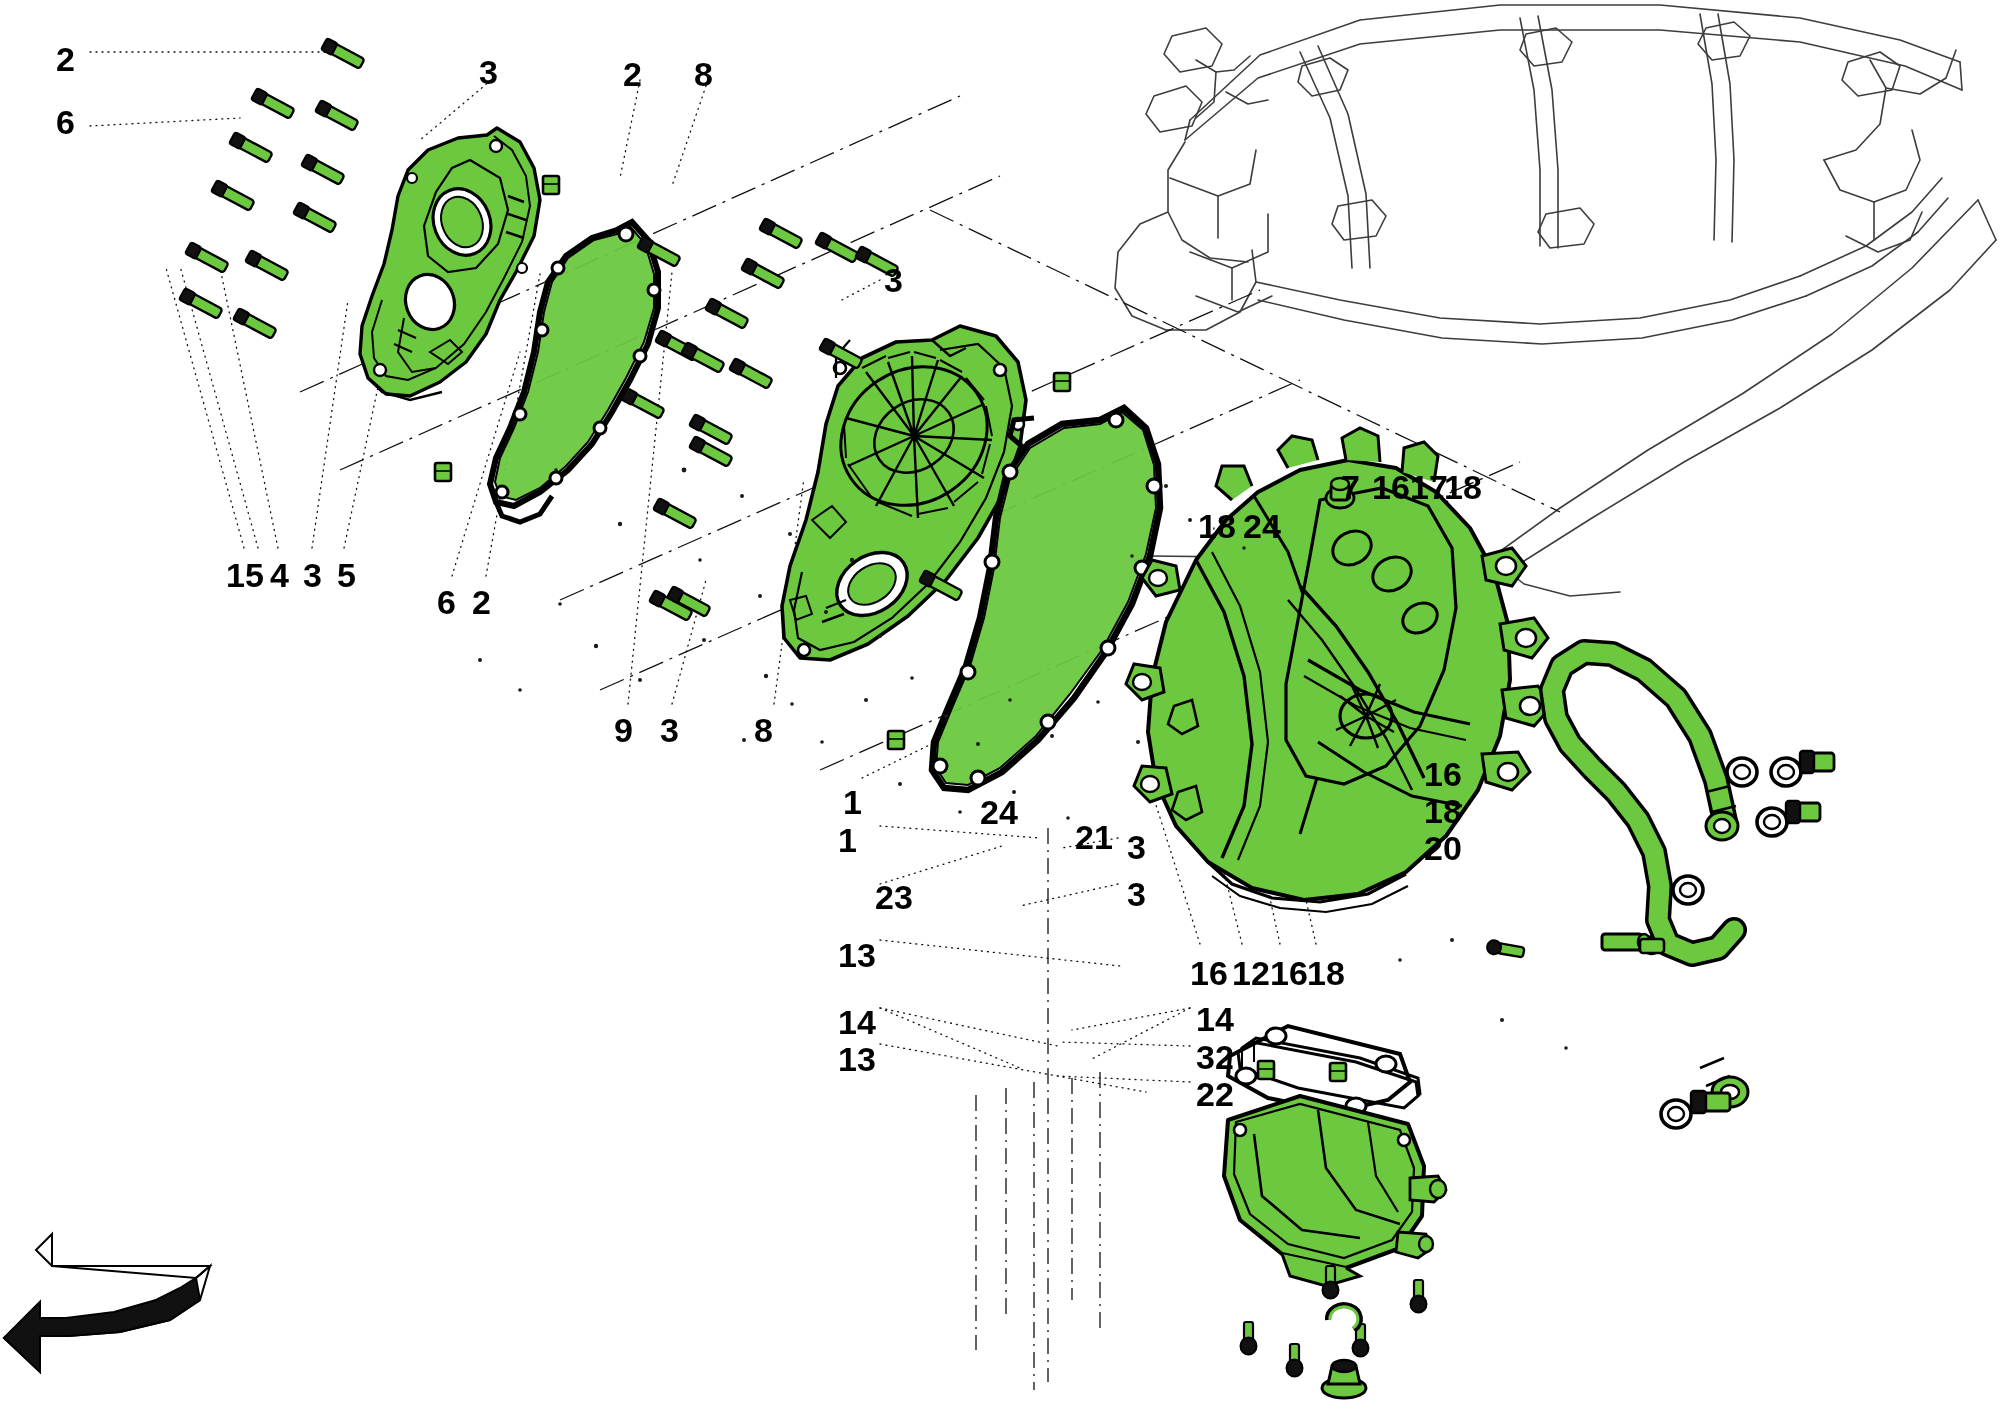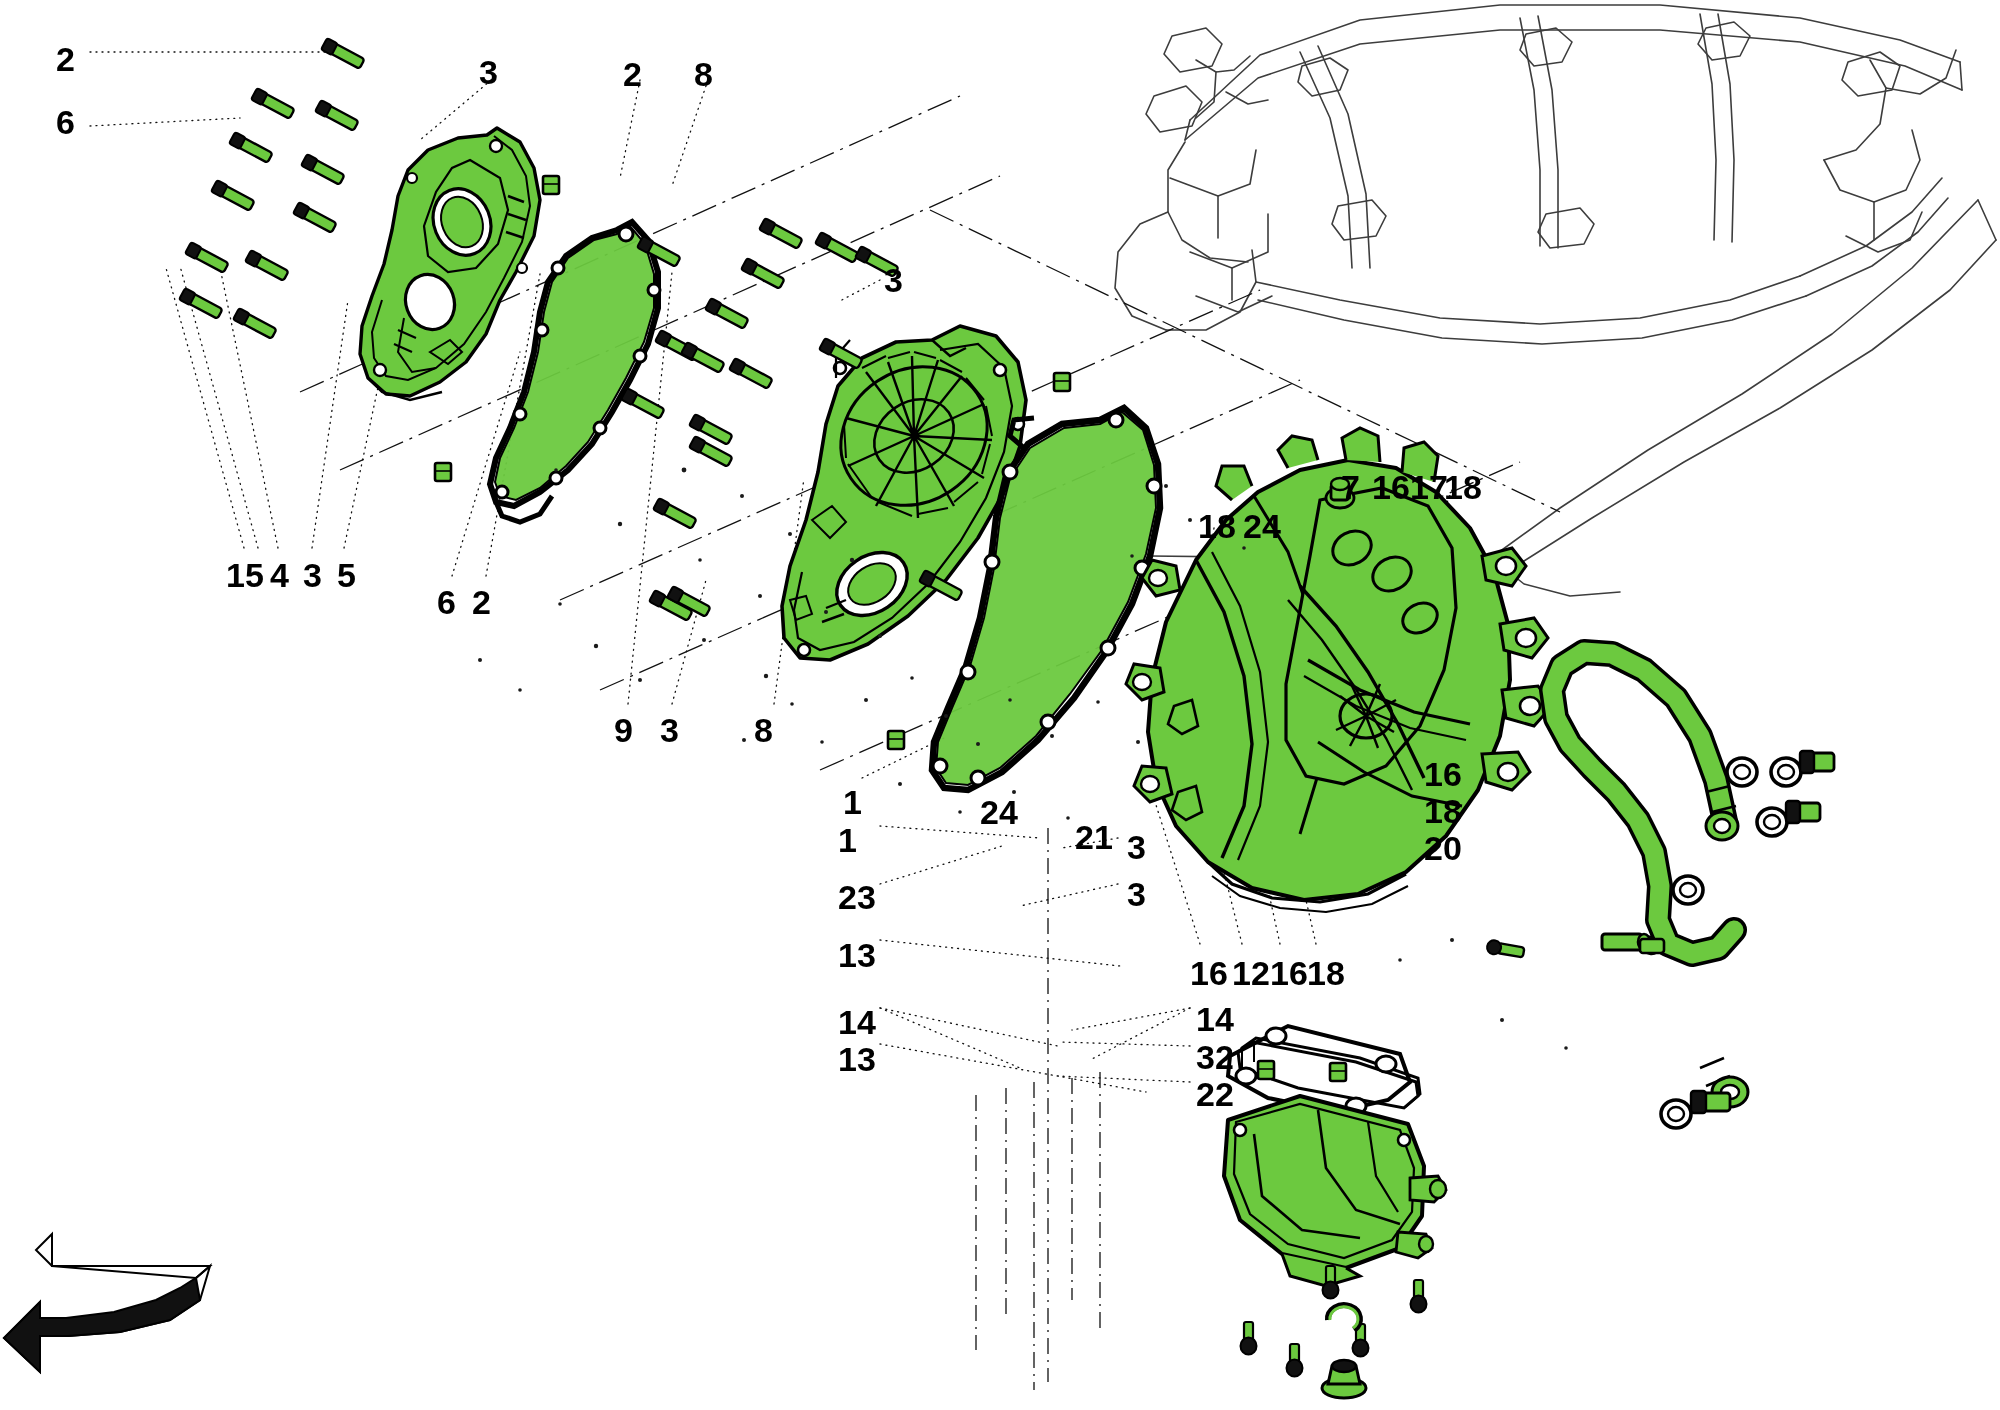--- a/index.html
+++ b/index.html
@@ -648,21 +648,21 @@
     <span class="callout" style="left:1198px;top:509px">18</span>
     <span class="callout" style="left:1243px;top:509px">24</span>
     <span class="callout" style="left:1424px;top:757px">16</span>
     <span class="callout" style="left:1424px;top:794px">18</span>
     <span class="callout" style="left:1424px;top:831px">20</span>
     <span class="callout" style="left:843px;top:785px">1</span>
     <span class="callout" style="left:980px;top:795px">24</span>
     <span class="callout" style="left:1075px;top:820px">21</span>
     <span class="callout" style="left:838px;top:823px">1</span>
     <span class="callout" style="left:1127px;top:830px">3</span>
-    <span class="callout" style="left:838px;top:880px">23</span>
+    <span class="callout" style="left:875px;top:880px">23</span>
     <span class="callout" style="left:1127px;top:877px">3</span>
     <span class="callout" style="left:838px;top:938px">13</span>
     <span class="callout" style="left:1190px;top:956px">16</span>
     <span class="callout" style="left:1232px;top:956px">12</span>
     <span class="callout" style="left:1270px;top:956px">16</span>
     <span class="callout" style="left:1307px;top:956px">18</span>
     <span class="callout" style="left:838px;top:1005px">14</span>
     <span class="callout" style="left:1196px;top:1002px">14</span>
     <span class="callout" style="left:838px;top:1042px">13</span>
     <span class="callout" style="left:1196px;top:1040px">32</span>

